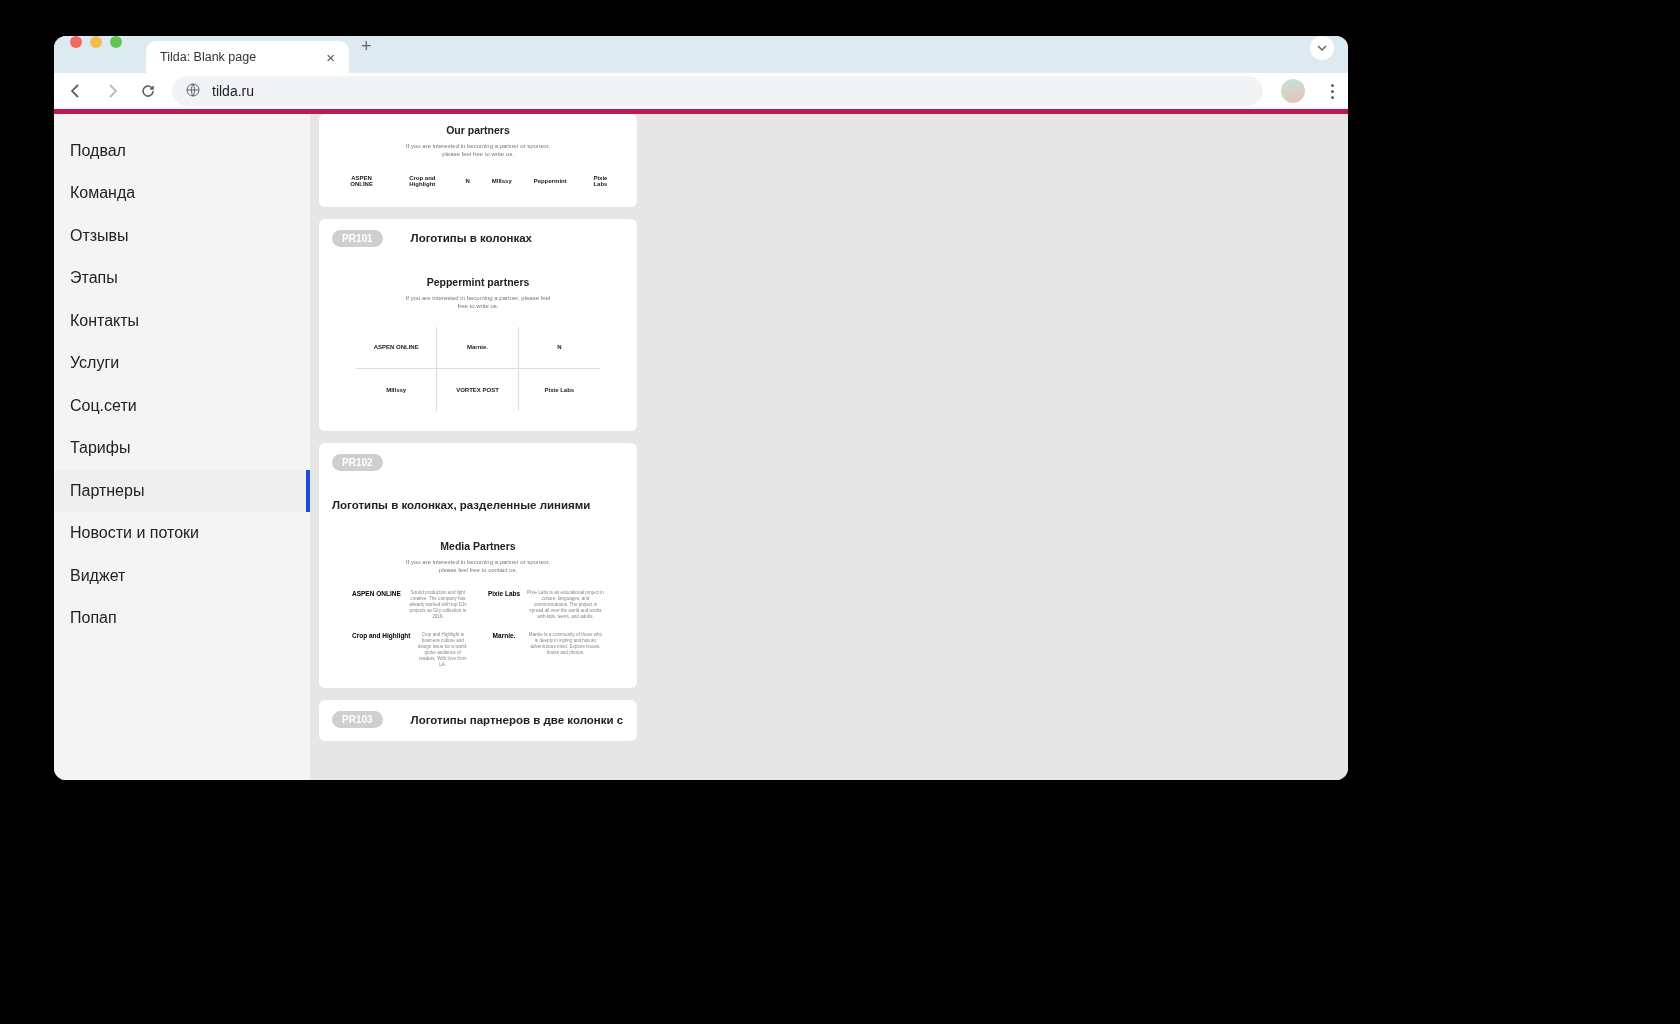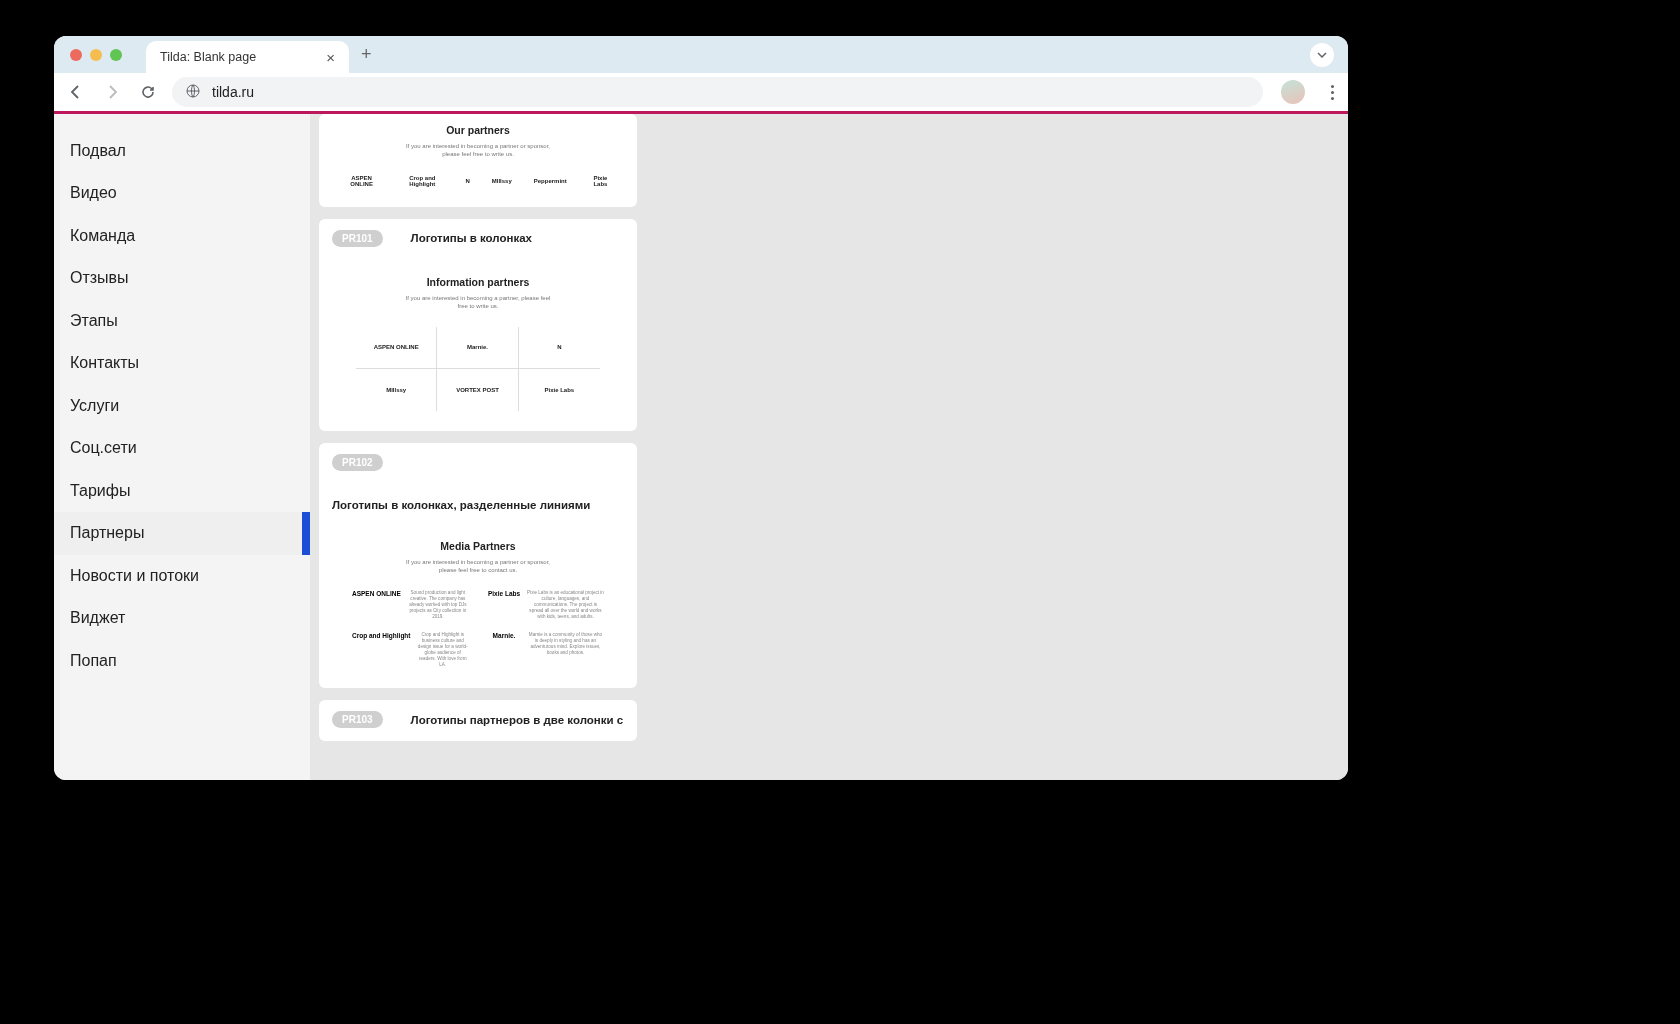--- a/index.html
+++ b/index.html
@@ -1,37 +1,37 @@
 <!DOCTYPE html>
 <html><head>
 <meta charset="utf-8">
 <style>
 *{margin:0;padding:0;box-sizing:border-box}
 body{background:#000;width:1680px;height:1024px;font-family:-apple-system,BlinkMacSystemFont,"Segoe UI",Arial,sans-serif;overflow:hidden}
 .browser{position:absolute;left:54px;top:36px;width:1294px;height:744px;background:#fff;border-radius:12px;overflow:hidden;box-shadow:0 10px 40px rgba(0,0,0,.4)}
-.chrome-top{background:#deeaf1;height:37px;display:flex;align-items:center;padding:0 12px}
+.chrome-top{background:#deeaf1;height:37px;display:flex;align-items:flex-start;padding:0 12px}
 .traffic{display:flex;gap:8px;margin-left:4px}
 .dot{width:12px;height:12px;border-radius:50%}
 .red{background:#ed6a5e}.yel{background:#f5bd4f}.grn{background:#61c554}
 .tab{background:#fff;margin-left:24px;height:32px;margin-top:5px;padding:0 14px;display:flex;align-items:center;border-radius:10px 10px 0 0;font-size:12.5px;color:#333;gap:10px}
 .tab .x{margin-left:60px;color:#555;font-size:15px;cursor:pointer}
 .newtab{margin-left:12px;color:#666;font-size:18px;cursor:pointer}
 .chev-wrap{margin-left:auto;width:24px;height:24px;border-radius:50%;background:#fff;display:flex;align-items:center;justify-content:center;cursor:pointer;margin-right:2px}
-.toolbar{height:41px;background:#fff;display:flex;align-items:center;padding:0 10px;gap:12px;border-bottom:3px solid #be185d}
+.toolbar{height:41px;background:#fff;display:flex;align-items:center;padding:0 10px;gap:12px;border-bottom:5px solid #be185d}
 .navbtn{width:24px;height:24px;display:flex;align-items:center;justify-content:center;cursor:pointer;color:#5f6368;font-size:15px}
 .navbtn.d{color:#bbb;cursor:default}
 .url{flex:1;height:30px;background:#f1f3f4;border-radius:15px;display:flex;align-items:center;padding:0 14px;font-size:14px;color:#202124;gap:12px}
 .url .globe{font-size:14px;color:#5f6368}
 .avatar{width:24px;height:24px;border-radius:50%;background:linear-gradient(160deg,#c4e2d8 0%,#e8c2b8 100%);cursor:pointer;margin-left:6px}
 .menu3{display:flex;flex-direction:column;gap:3px;margin-left:10px;cursor:pointer;padding:4px}
 .menu3 i{width:3px;height:3px;border-radius:50%;background:#5f6368}
 .content{display:flex;height:666px}
 .sidebar{width:256px;background:#f4f4f4;overflow:hidden}
 .side-item{height:42.5px;display:flex;align-items:center;padding-left:16px;font-size:16px;color:#222;cursor:pointer;font-family:"Helvetica Neue",Arial,sans-serif}
-.side-item.active{background:#efefef;border-right:8px solid #1d4ed8}
+.side-item.active{background:#efefef;border-right:4px solid #1d4ed8}
 .side-item.cut{margin-top:-27px;color:#999}
 .bcol{width:336px;background:#e6e6e6;overflow-y:auto;scrollbar-width:none}
 .bcol::-webkit-scrollbar{display:none}
 .block{background:#fff;border-radius:6px;margin:0 9px 12px;overflow:hidden}
 .preview{padding:16px 25px 20px;text-align:center}
 .preview h4{font-size:10.5px;font-weight:600;color:#222;margin-bottom:6px}
 .preview p{font-size:6px;color:#777;line-height:1.4;max-width:150px;margin:0 auto 16px}
 .logorow{display:flex;justify-content:center;gap:22px;align-items:center}
 .logo{font-size:6px;color:#222;font-weight:700}
 .logogrid{display:grid;grid-template-columns:1fr 1fr 1fr;margin:0 12px}
@@ -99,21 +99,20 @@
         <i></i>
         <i></i>
         <i></i>
       </div>
   </div>
 
   <div class="content">
     <div class="sidebar" id="sidebar">
         <div class="side-item cut">Плитка и ссылка</div>
         <div class="side-item">Подвал</div>
-        <div class="side-item">Видео</div>
         <div class="side-item">Команда</div>
         <div class="side-item">Отзывы</div>
         <div class="side-item">Этапы</div>
         <div class="side-item">Контакты</div>
         <div class="side-item">Услуги</div>
         <div class="side-item">Соц.сети</div>
         <div class="side-item">Тарифы</div>
         <div class="side-item active">Партнеры</div>
         <div class="side-item">Новости и потоки</div>
         <div class="side-item">Виджет</div>
@@ -133,21 +132,21 @@
               <span class="logo">Pixie Labs</span>
             </div>
           </div>
         </div>
         <div class="block">
           <div class="labelrow">
             <span class="code">PR101</span>
             <span class="bname">Логотипы в колонках</span>
           </div>
           <div class="preview">
-            <h4>Information partners</h4>
+            <h4>Peppermint partners</h4>
             <p>If you are interested in becoming a partner, please feel free to write us.</p>
             <div class="logogrid">
               <div class="cell">
                 <span class="logo">ASPEN ONLINE</span>
               </div>
               <div class="cell">
                 <span class="logo">Marnie.</span>
               </div>
               <div class="cell">
                 <span class="logo">N</span>

